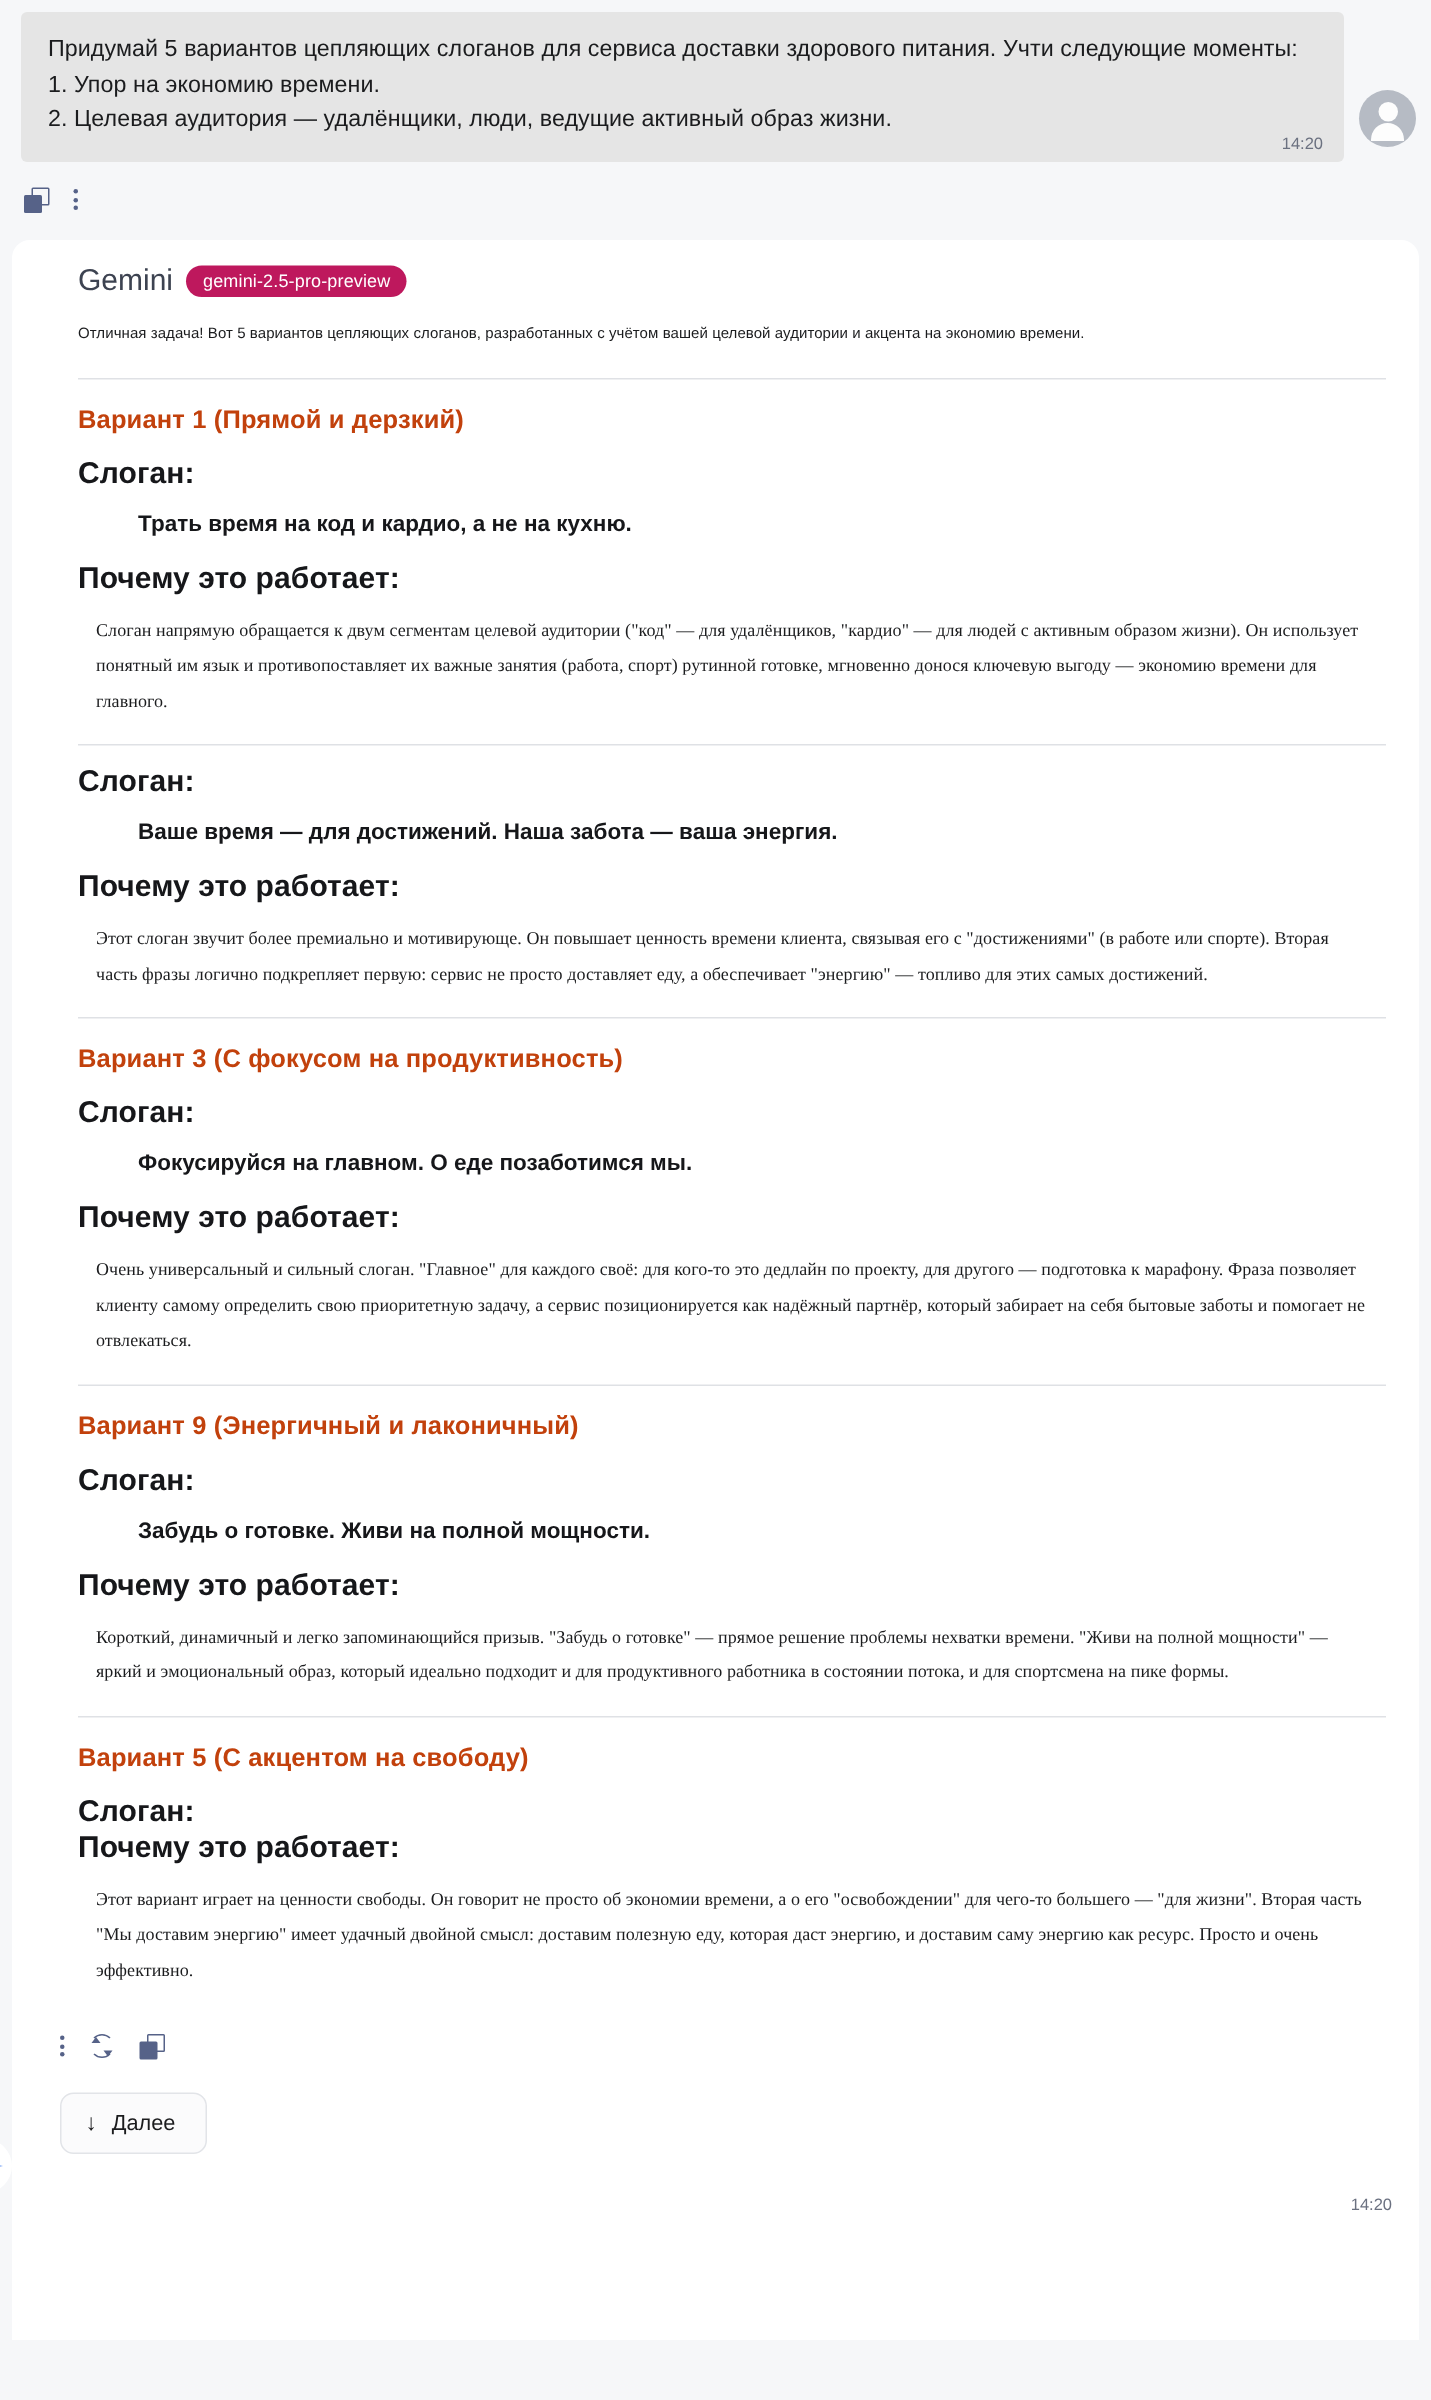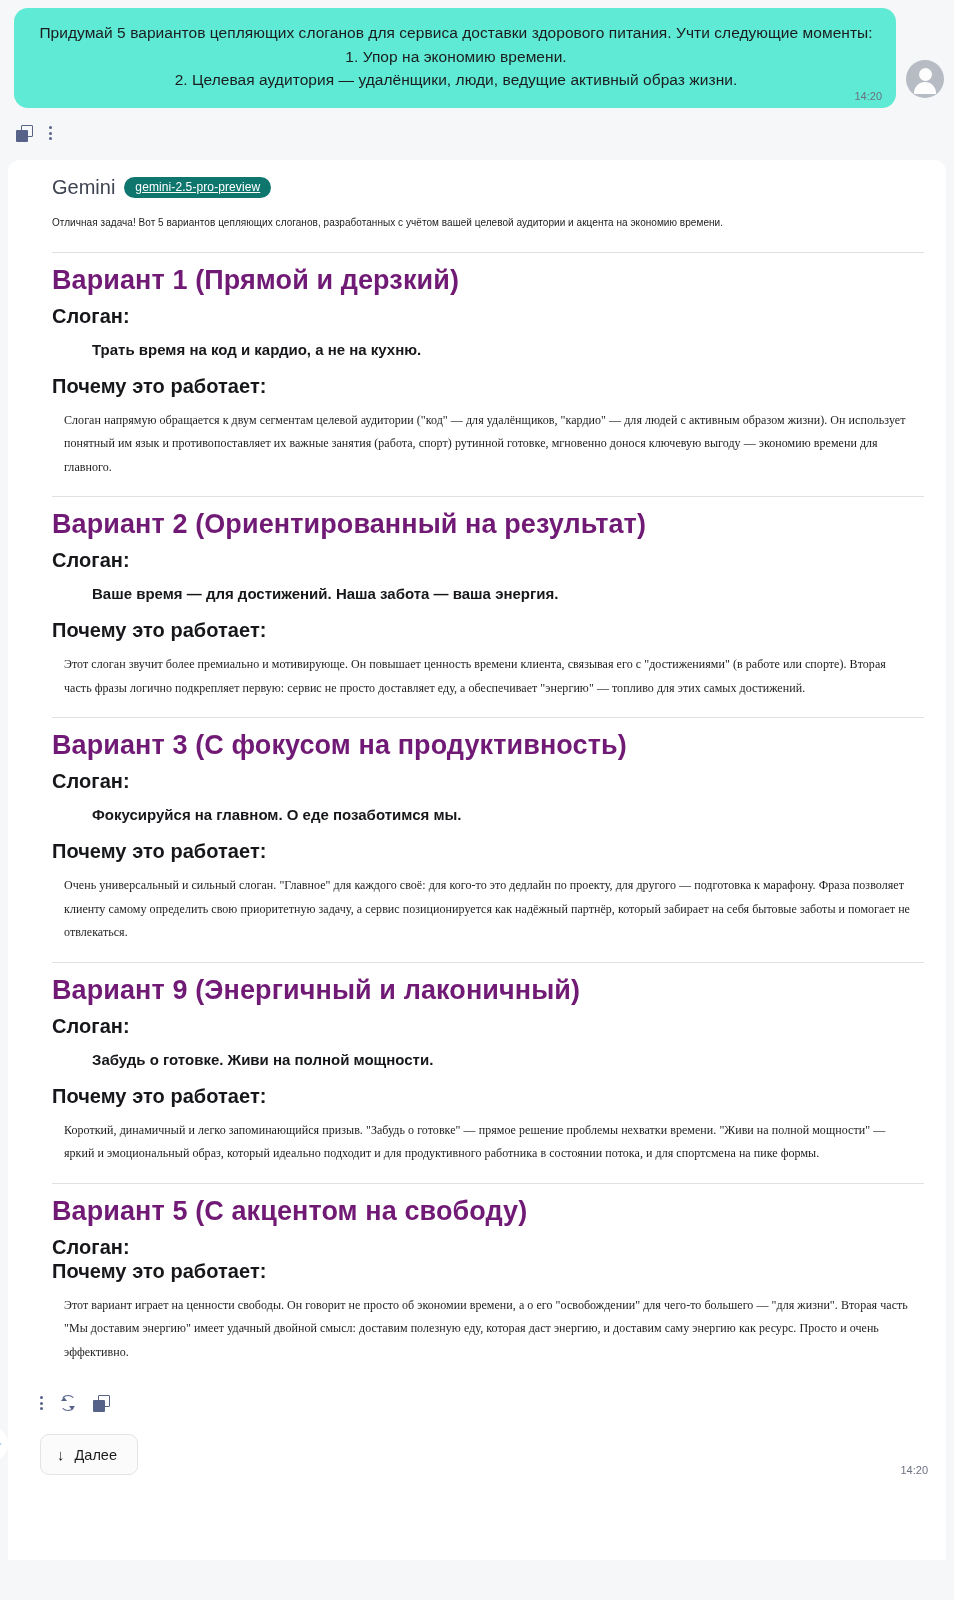--- a/index.html
+++ b/index.html
@@ -18,26 +18,25 @@
     padding: 8px 0 0 0;
   }
   .user-row {
     display: flex;
     align-items: flex-start;
     gap: 10px;
     padding: 0 10px 0 14px;
   }
   .user-bubble {
     flex: 1;
-    background: #5eead4;
-    border-radius: 14px;
+    background: #e5e5e5;
+    border-radius: 4px;
     padding: 13px 16px 10px 18px;
     position: relative;
     min-height: 100px;
-    text-align: center;
   }
   .user-text {
     font-size: 15.5px;
     line-height: 23.5px;
     color: #1b1c1e;
     white-space: pre-line;
     letter-spacing: 0.05px;
   }
   .user-time {
     position: absolute;
@@ -118,47 +117,46 @@
     display: flex;
     align-items: center;
     gap: 9px;
     margin-bottom: 12px;
   }
   .assistant-name {
     font-size: 20px;
     color: #3d4351;
   }
   .model-badge {
-    background: #0f766e;
+    background: #be185d;
     color: #ffffff;
     font-size: 12px;
     padding: 3px 11px 4px 11px;
     border-radius: 11px;
     letter-spacing: 0.1px;
-    text-decoration: underline;
   }
 
   .md { color: #1b1c1e; }
   .md p {
     margin: 0 0 4px 0;
     font-size: 10px;
     line-height: 23.5px;
     letter-spacing: 0.05px;
   }
   .md hr {
     border: 0;
     border-top: 1px solid #dfe1e5;
     margin: 17px 0 13px 0;
   }
   .md h3 {
-    font-size: 27px;
+    font-size: 17px;
     line-height: 28px;
     margin: 0 0 11px 0;
     font-weight: bold;
-    color: #701a75;
+    color: #c2410c;
     letter-spacing: 0.1px;
   }
   .md .lbl {
     font-size: 20px;
     font-weight: bold;
     margin: 0 0 2px 0;
     line-height: 22px;
     color: #16171a;
   }
   .md blockquote {
@@ -294,21 +292,20 @@
     <p>Отличная задача! Вот 5 вариантов цепляющих слоганов, разработанных с учётом вашей целевой аудитории и акцента на экономию времени.</p>
 
     <hr>
     <h3>Вариант 1 (Прямой и дерзкий)</h3>
     <p class="lbl">Слоган:</p>
     <blockquote>Трать время на код и кардио, а не на кухню.</blockquote>
     <p class="lbl">Почему это работает:</p>
     <p class="why-body">Слоган напрямую обращается к двум сегментам целевой аудитории ("код" — для удалёнщиков, "кардио" — для людей с активным образом жизни). Он использует понятный им язык и противопоставляет их важные занятия (работа, спорт) рутинной готовке, мгновенно донося ключевую выгоду — экономию времени для главного.</p>
 
     <hr>
-    <h3>Вариант 2 (Ориентированный на результат)</h3>
     <p class="lbl">Слоган:</p>
     <blockquote>Ваше время — для достижений. Наша забота — ваша энергия.</blockquote>
     <p class="lbl">Почему это работает:</p>
     <p class="why-body">Этот слоган звучит более премиально и мотивирующе. Он повышает ценность времени клиента, связывая его с "достижениями" (в работе или спорте). Вторая часть фразы логично подкрепляет первую: сервис не просто доставляет еду, а обеспечивает "энергию" — топливо для этих самых достижений.</p>
 
     <hr>
     <h3>Вариант 3 (С фокусом на продуктивность)</h3>
     <p class="lbl">Слоган:</p>
     <blockquote>Фокусируйся на главном. О еде позаботимся мы.</blockquote>
     <p class="lbl">Почему это работает:</p>

